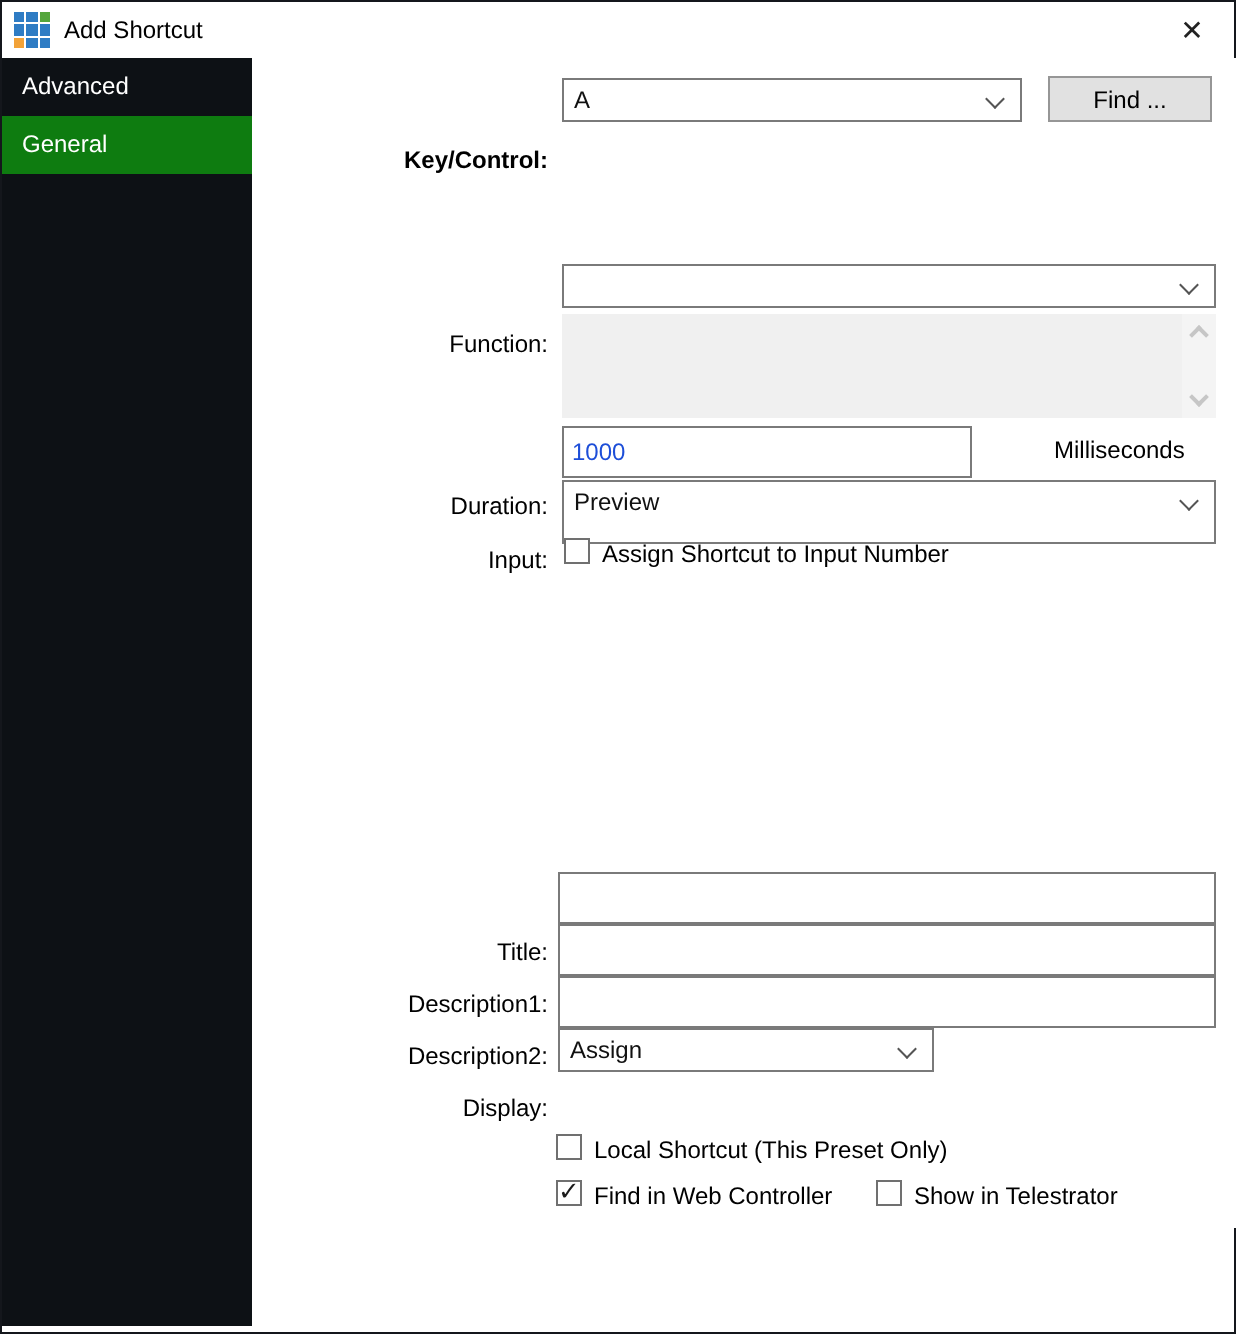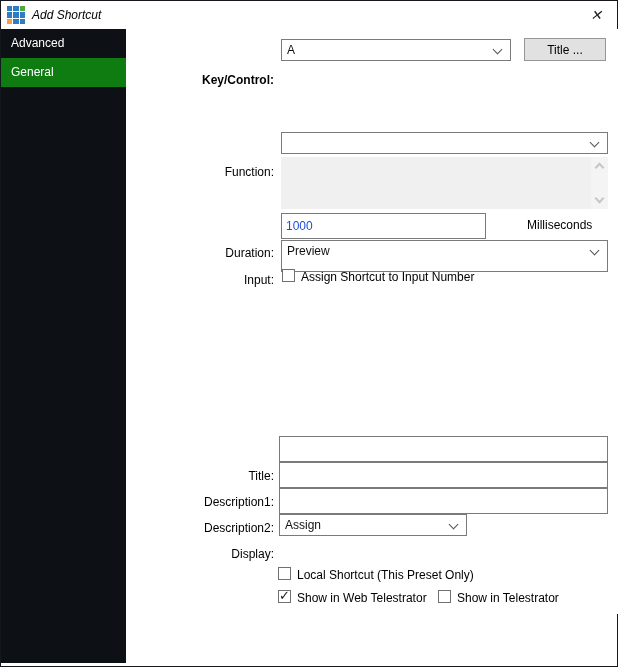--- a/index.html
+++ b/index.html
@@ -7,21 +7,21 @@
   body {
     font-family:"Liberation Sans", sans-serif;
     font-size:12px; color:#111; background:#fff;
     position:relative; overflow:hidden;
   }
   #window {
     position:absolute; inset:0; width:618px; height:667px;
     background:#fff; border:1px solid #14171c;
   }
   
-  .titlebar { position:absolute; left:0; top:0; width:100%; height:28px; background:#fff;font-style:italic; }
+  .titlebar { position:absolute; left:0; top:0; width:100%; height:28px; background:#fff; }
   .app-icon { position:absolute; left:6px; top:5px; width:18px; height:18px;
     display:grid; grid-template-columns:repeat(3,1fr); grid-template-rows:repeat(3,1fr); gap:1px; }
   .app-icon span { background:#2e7cc4; }
   .app-icon span.g { background:#54a53c; }
   .app-icon span.o { background:#f2a238; }
   .title-text { position:absolute; left:31px; top:0; height:28px; line-height:28px; color:#000; }
   .close-btn { position:absolute; right:6px; top:0; width:30px; height:28px;
     text-align:center; line-height:28px; font-size:14px; color:#222; cursor:default; }
   
   .sidebar { position:absolute; left:0; top:28px; width:125px; height:634px; background:#0d1115; z-index:3; }
@@ -85,21 +85,21 @@
   </div>
 
 
   <div class="content">
 
     <div class="lbl b field-lbl" style="top:16px;">Key/Control:</div>
     <div class="combo" style="left:155px; top:10px; width:230px; height:22px;">
       <span class="val">A</span>
       <span class="chev"></span>
     </div>
-    <button class="find-btn">Title ...</button>
+    <button class="find-btn">Find ...</button>
 
     <div class="lbl field-lbl" style="top:108px;text-align:right;">Function:</div>
     <div class="combo" style="left:155px; top:103px; width:327px; height:22px;">
       <span class="val"></span>
       <span class="chev"></span>
     </div>
     <div class="fnbox">
       <div class="sb">
         <span class="arr up"></span>
         <span class="arr dn"></span>
@@ -131,19 +131,19 @@
     <div class="lbl field-lbl" style="top:490px;">Display:</div>
     <div class="combo" style="left:153px; top:485px; width:188px; height:22px;">
       <span class="val">Assign</span>
       <span class="chev"></span>
     </div>
 
     <div class="cb" style="left:152px; top:538px;"></div>
     <div class="cb-lbl" style="left:171px; top:539px;">Local Shortcut (This Preset Only)</div>
 
     <div class="cb checked" style="left:152px; top:561px;"></div>
-    <div class="cb-lbl" style="left:171px; top:562px;">Show in Web Telestrator</div>
+    <div class="cb-lbl" style="left:171px; top:562px;">Find in Web Controller</div>
 
     <div class="cb" style="left:312px; top:561px;"></div>
     <div class="cb-lbl" style="left:331px; top:562px;">Show in Telestrator</div>
 
   </div>
 </div>
 
 </body></html>

